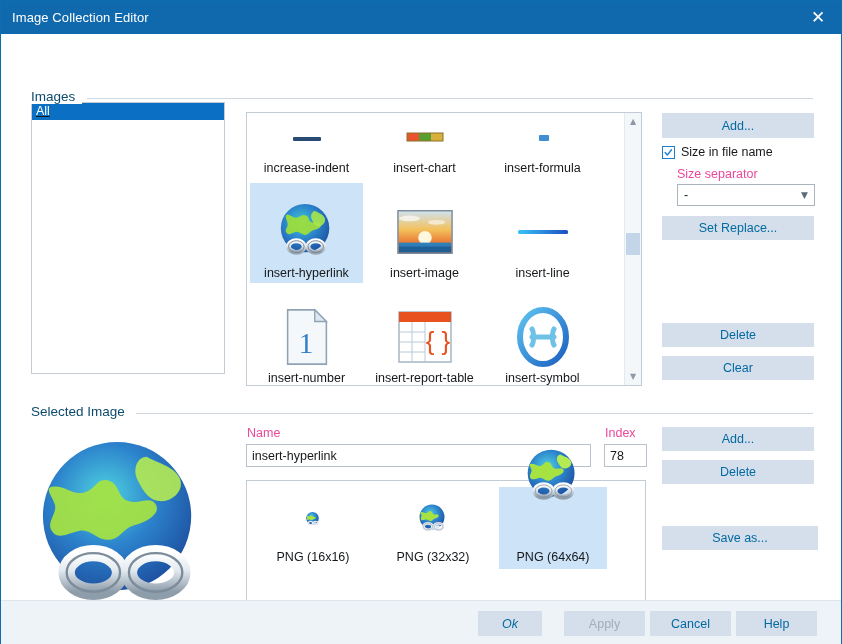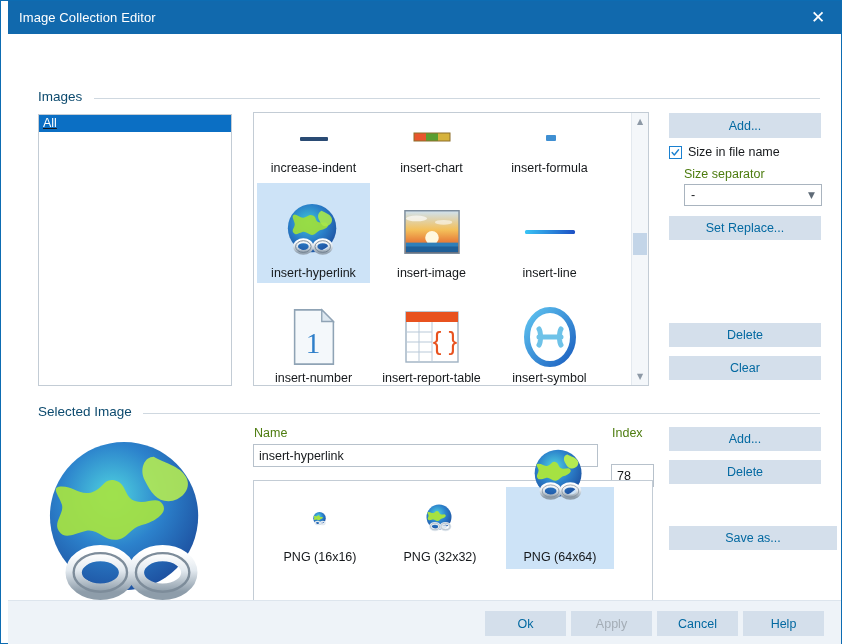--- a/index.html
+++ b/index.html
@@ -2,42 +2,42 @@
 <html><head>
 <meta charset="utf-8">
 <style>
   html,body{margin:0;padding:0;}
   body{
     width:842px;height:644px;overflow:hidden;
     font-family:"Liberation Sans", sans-serif;
     font-size:12.5px;color:#16191c;background:#ffffff;
   }
   .window{position:relative;width:842px;height:644px;background:#ffffff;
-          border:1px solid #0d6cb2;box-sizing:border-box;padding-left:7px;}
+          border:1px solid #0d6cb2;box-sizing:border-box;}
 
   
   .titlebar{height:33px;background:#1169ad;display:flex;align-items:center;
             justify-content:space-between;}
   .titlebar .title{color:#ffffff;font-size:13px;padding-left:11px;letter-spacing:.1px;}
   .close-btn{width:46px;height:33px;display:flex;align-items:center;justify-content:center;
              color:#fff;font-size:17px;line-height:1;font-family:"DejaVu Sans",sans-serif;}
 
   
   .content{position:relative;height:611px;background:#fff;}
 
   
   .group-label{position:absolute;font-size:13.5px;color:#0c4a6e;background:#fff;
                padding-right:7px;z-index:3;}
   .group-rule{position:absolute;height:1px;background:#cfd8e0;z-index:1;}
 
   
   .panel{position:absolute;background:#fff;border:1px solid #c3ccd5;box-sizing:border-box;}
 
   
-  #category-list{left:30px;top:80px;width:194px;height:272px;text-decoration:underline;}
+  #category-list{left:30px;top:68px;width:194px;height:272px;text-decoration:underline;}
   .cat-item{height:17px;line-height:17px;padding:0 4px;font-size:12.5px;}
   .cat-item.selected{background:#0b6fc4;color:#fff;}
 
   
   #icon-grid{left:245px;top:78px;width:396px;height:274px;overflow:hidden;}
   .grid-inner{position:absolute;left:0;top:-40px;width:378px;
               display:flex;flex-wrap:wrap;}
   .grid-cell{width:113px;height:100px;display:flex;flex-direction:column;
              align-items:center;justify-content:flex-end;padding-bottom:2px;
              box-sizing:border-box;margin:5px 2px 0 3px;}
@@ -60,21 +60,21 @@
        display:flex;align-items:center;justify-content:center;cursor:default;}
   .btn.disabled{color:#a4adb6;}
 
   
   .cb-row{position:absolute;display:flex;align-items:center;gap:6px;}
   .cb-box{width:13px;height:13px;border:1px solid #1a80d0;background:#fff;
           display:flex;align-items:center;justify-content:center;box-sizing:border-box;}
   .cb-tick{width:13px;height:13px;display:block;}
   .cb-label{font-size:12.5px;}
 
-  .small-label{position:absolute;font-size:12.5px;color:#4d7c0f;}
+  .small-label{position:absolute;font-size:12.5px;color:#ec4899;}
 
   
   .combo{position:absolute;border:1px solid #a9b4bf;background:#fff;box-sizing:border-box;
          display:flex;align-items:center;justify-content:space-between;padding:0 6px 0 6px;}
   .combo .val{font-size:12.5px;}
   .combo .chev{color:#5f6b77;font-size:9px;font-family:"DejaVu Sans",sans-serif;}
 
   
   .input{position:absolute;border:1px solid #b7c1cb;background:#fff;box-sizing:border-box;
          display:flex;align-items:center;padding:0 5px;font-size:12.5px;color:#16191c;}
@@ -326,21 +326,21 @@
             <ellipse cx="43" cy="45" rx="9" ry="6.5"></ellipse>
           </g>
         </svg>
       </span>
     </div>
 
     <div class="small-label" style="left:246px;top:392px;">Name</div>
     <div class="input" style="left:245px;top:410px;width:345px;height:23px;">insert-hyperlink</div>
 
     <div class="small-label" style="left:604px;top:392px;">Index</div>
-    <div class="input" style="left:603px;top:410px;width:43px;height:23px;margin-top:20px;">78</div>
+    <div class="input" style="left:603px;top:410px;width:43px;height:23px;">78</div>
 
     <div class="panel" id="variants-panel">
       <div class="variants-row">
 
         <div class="variant">
           <div class="vglyph">
             <svg width="16" height="16" viewBox="0 0 64 58">
               <circle cx="30" cy="26" r="25" fill="url(#g2)"></circle>
               <path d="M9 16c4 0 6 3 10 2s4-5 8-4 3 6 7 7 7-2 9 1-3 6-7 7-5 5-9 5-6-4-10-3-7 3-9 0 2-6 1-9-4-6 0-6z" fill="#a6e242"></path>
               <g stroke="#e2e9ef" stroke-width="5.5" fill="none" stroke-linecap="round">
@@ -390,23 +390,23 @@
             </svg>
           </div>
           <div class="vcap">PNG (64x64)</div>
         </div>
 
       </div>
     </div>
 
     <div class="btn" style="left:661px;top:393px;width:152px;height:24px;">Add...</div>
     <div class="btn" style="left:661px;top:426px;width:152px;height:24px;">Delete</div>
-    <div class="btn" style="left:661px;top:492px;width:168px;height:24px;">Save as...</div>
+    <div class="btn" style="left:661px;top:492px;width:156px;height:24px;">Save as...</div>
 
     <div class="footer">
-      <div class="btn" style="left:477px;top:10px;width:81px;height:25px;">Ok</div>
+      <div class="btn" style="left:477px;top:10px;width:64px;height:25px;font-style:italic;">Ok</div>
       <div class="btn disabled" style="left:563px;top:10px;width:81px;height:25px;">Apply</div>
       <div class="btn" style="left:649px;top:10px;width:81px;height:25px;">Cancel</div>
       <div class="btn" style="left:735px;top:10px;width:81px;height:25px;">Help</div>
     </div>
 
   </div>
 </div>
 
 </body></html>

